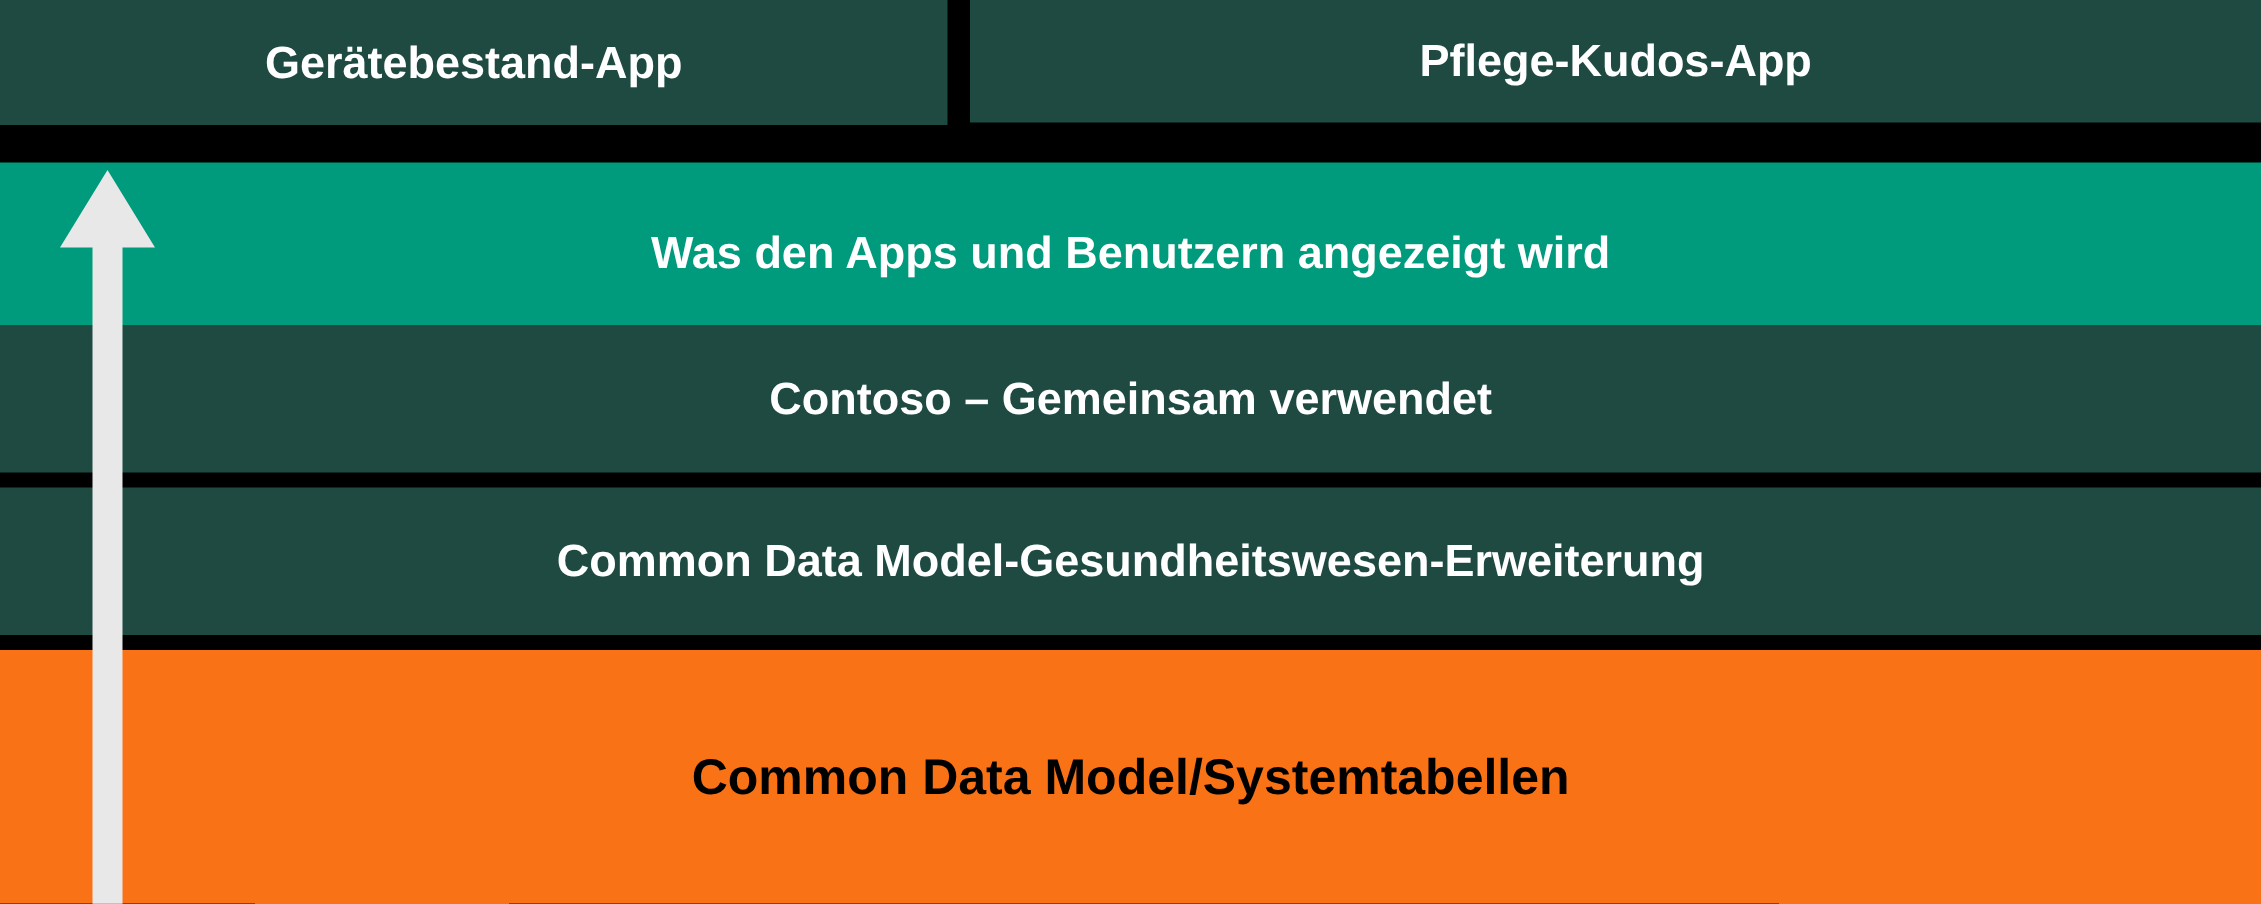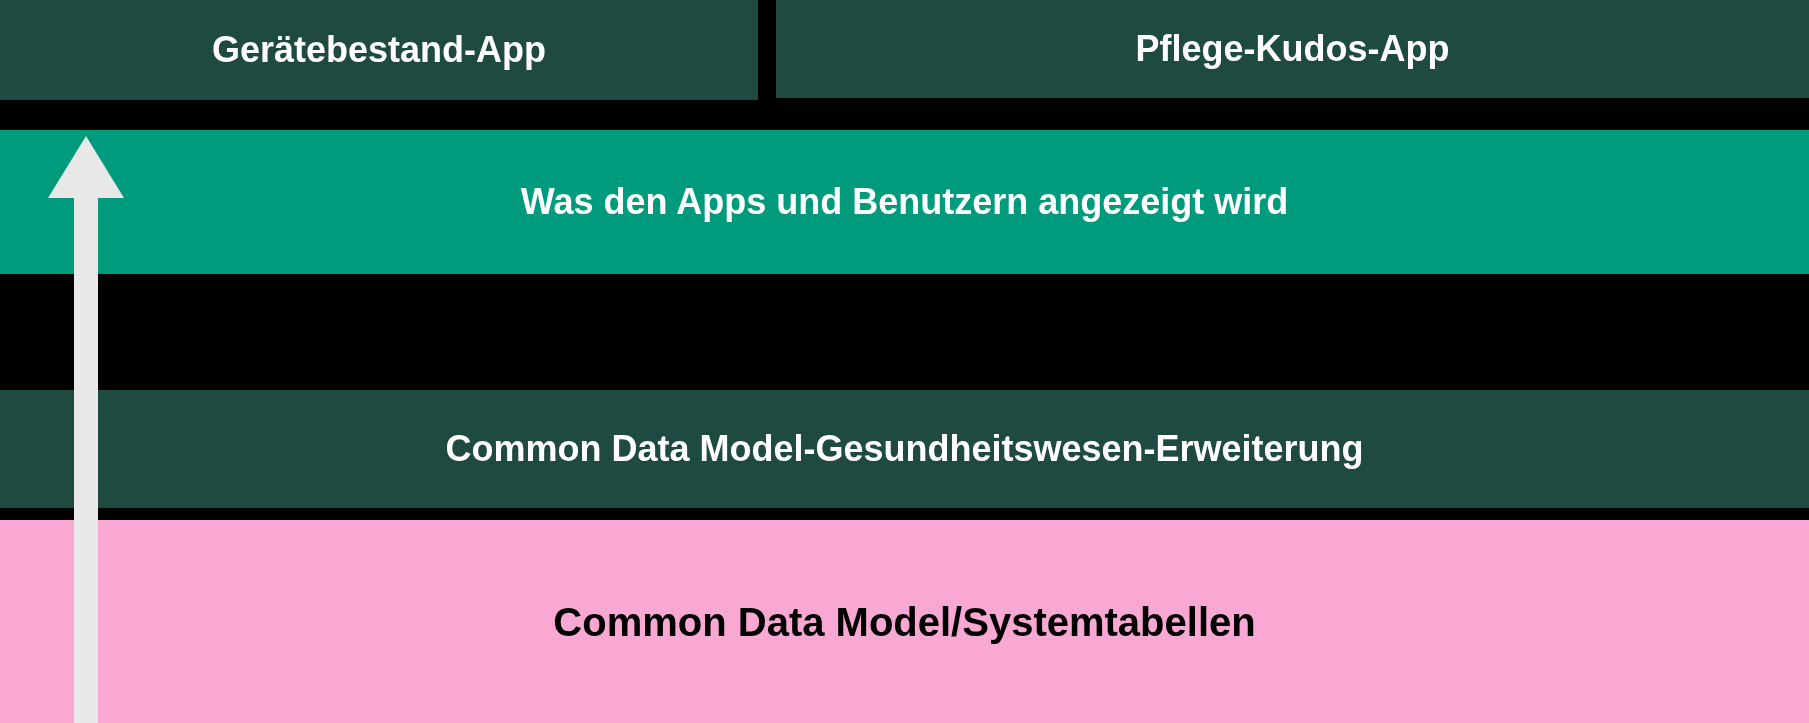--- a/index.html
+++ b/index.html
@@ -16,21 +16,21 @@
   }
   .layer {
     position: absolute;
     display: flex;
     align-items: center;
     justify-content: center;
     font-weight: 600;
   }
   .dark-teal { background: #1e4a42; color: #fff; }
   .bright-teal { background: #009b7d; color: #fff; }
-  .gray { background: #f9a8d4; color: #000; }
+  .gray { background: #f97316; color: #000; }
   .label { text-align: center; font-size: 36px; line-height: 1.2; }
   .arrow {
     position: absolute;
     pointer-events: none;
   }
 </style>
 </head>
 <body>
 
 <div class="diagram">
@@ -39,20 +39,23 @@
     <span class="label">Gerätebestand-App</span>
   </div>
   <div class="layer dark-teal" style="left:776px; top:0; width:1033px; height:98px;">
     <span class="label">Pflege-Kudos-App</span>
   </div>
 
   <div class="layer bright-teal" style="left:0; top:130px; width:1809px; height:144px;">
     <span class="label">Was den Apps und Benutzern angezeigt wird</span>
   </div>
 
+  <div class="layer dark-teal" style="left:0; top:260px; width:1809px; height:118px;">
+    <span class="label">Contoso – Gemeinsam verwendet</span>
+  </div>
 
   <div class="layer dark-teal" style="left:0; top:390px; width:1809px; height:118px;">
     <span class="label">Common Data Model-Gesundheitswesen-Erweiterung</span>
   </div>
 
   <div class="layer gray" style="left:0; top:520px; width:1809px; height:203px;">
     <span class="label" style="font-size:40px;">Common Data Model/Systemtabellen</span>
   </div>
 
   <svg class="arrow" style="left:46px; top:136px; width:80px; height:590px;" viewBox="0 0 80 590" xmlns="http://www.w3.org/2000/svg">

